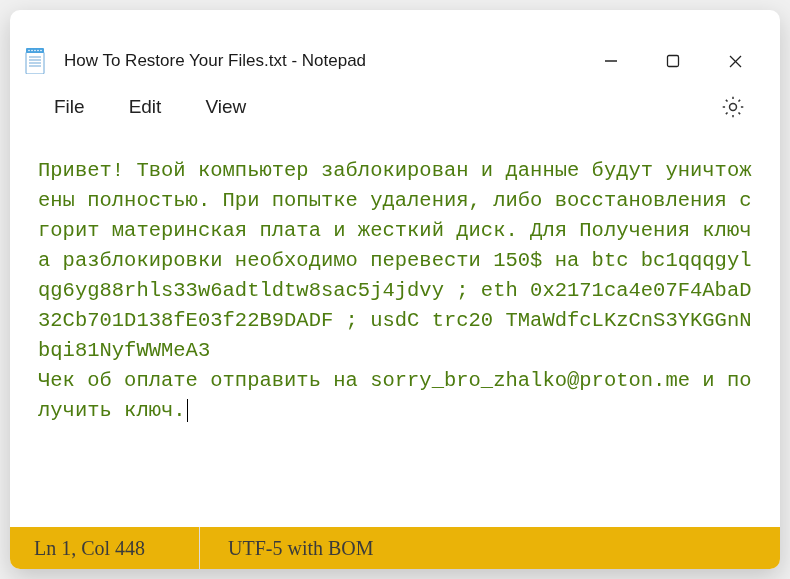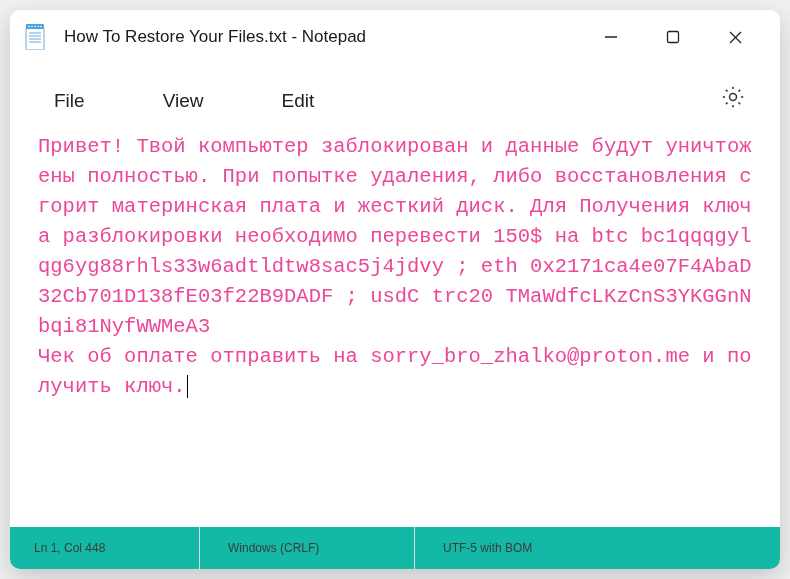--- a/index.html
+++ b/index.html
@@ -25,20 +25,21 @@
     overflow: hidden;
   }
 
   
   .titlebar {
     display: flex;
     align-items: center;
     height: 54px;
     padding: 0 12px 0 14px;
     background: #fff;
+    margin-top: 24px;
   }
   .app-icon {
     width: 22px;
     height: 26px;
     margin-right: 18px;
     display: flex;
     flex-direction: column;
     justify-content: flex-start;
     align-items: center;
     flex-shrink: 0;
@@ -60,24 +61,23 @@
     justify-content: center;
     color: #222;
   }
   .win-btn svg { display: block; }
   .win-btn.close { margin-right: 2px; }
 
   
   .menubar {
     height: 56px;
     display: flex;
-    align-items: flex-end;
+    align-items: flex-start;
     padding: 0 28px 0 22px;
     background: #fff;
-    gap: 34px;
   }
   .menu-item {
     font-size: 19px;
     color: #222;
     padding: 8px 22px;
     border-radius: 6px;
   }
   .menu-spacer { flex: 1; }
   .gear-btn {
     padding: 6px;
@@ -89,42 +89,43 @@
     flex: 1;
     background: #fff;
     padding: 12px 28px 0 28px;
     overflow: hidden;
     position: relative;
   }
   .text-body {
     font-family: Consolas, "Courier New", monospace;
     font-size: 20.5px;
     line-height: 30px;
-    color: #ec4899;
+    color: #4d7c0f;
     white-space: pre-wrap;
     word-break: break-all;
     letter-spacing: 0;
   }
   .caret {
     display: inline-block;
     width: 1px;
     height: 23px;
     background: #000;
     vertical-align: text-bottom;
     margin-left: 1px;
   }
 
   
   .statusbar {
     height: 42px;
-    background: #14b8a6;
-    display: flex;
-    align-items: center;
-    font-size: 12px;
+    background: #eab308;
+    display: flex;
+    align-items: center;
+    font-size: 20px;
     color: #3b3b3b;
+    font-family: Liberation Serif, serif;
   }
   .status-seg {
     height: 100%;
     display: flex;
     align-items: center;
     border-right: 1px solid #dcdcdc;
     padding: 0 18px;
   }
   .status-seg.first { flex: 0 0 190px; justify-content: flex-start; padding-left: 24px; }
   .status-seg.zoom  { flex: 0 0 95px;  justify-content: center; }
@@ -183,35 +184,34 @@
         <svg width="15" height="15" viewBox="0 0 15 15">
           <line x1="2" y1="2" x2="13" y2="13" stroke="#222" stroke-width="1.3"></line>
           <line x1="13" y1="2" x2="2" y2="13" stroke="#222" stroke-width="1.3"></line>
         </svg>
       </div>
     </div>
   </div>
 
   <div class="menubar">
     <div class="menu-item">File</div>
+    <div class="menu-item">Edit</div>
     <div class="menu-item">View</div>
-    <div class="menu-item">Edit</div>
     <div class="menu-spacer"></div>
     <div class="gear-btn">
       <svg width="26" height="26" viewBox="0 0 24 24" fill="none" stroke="#333" stroke-width="1.4">
         <circle cx="12" cy="12" r="3.2"></circle>
         <path d="M12 2.5v2.2M12 19.3v2.2M21.5 12h-2.2M4.7 12H2.5M18.6 5.4l-1.55 1.55M6.95 17.05L5.4 18.6M18.6 18.6l-1.55-1.55M6.95 6.95L5.4 5.4"></path>
       </svg>
     </div>
   </div>
 
   <div class="content">
     <div class="text-body"><span>Привет! Твой компьютер заблокирован и данные будут уничтожены полностью. При попытке удаления, либо восстановления сгорит материнская плата и жесткий диск. Для Получения ключа разблокировки необходимо перевести 150$ на btc bc1qqqgylqg6yg88rhls33w6adtldtw8sac5j4jdvy ; eth 0x2171ca4e07F4AbaD32Cb701D138fE03f22B9DADF ; usdC trc20 TMaWdfcLKzCnS3YKGGnNbqi81NyfWWMeA3
 Чек об оплате отправить на sorry_bro_zhalko@proton.me и получить ключ.</span><span class="caret"></span></div>
   </div>
 
   <div class="statusbar">
     <div class="status-seg first">Ln 1, Col 448</div>
-    <div class="status-seg eol">Windows (CRLF)</div>
     <div class="status-seg enc">UTF-5 with BOM</div>
   </div>
 
 </div>
 
 </body></html>

